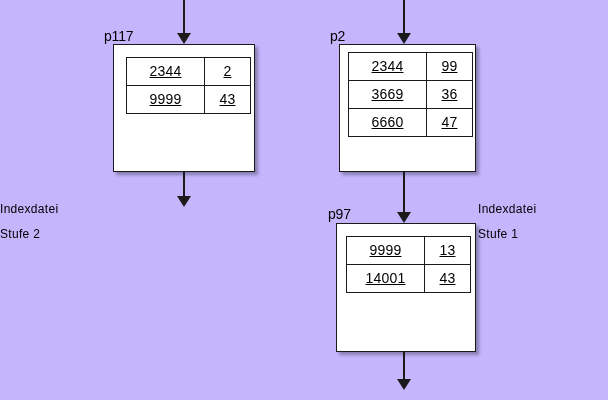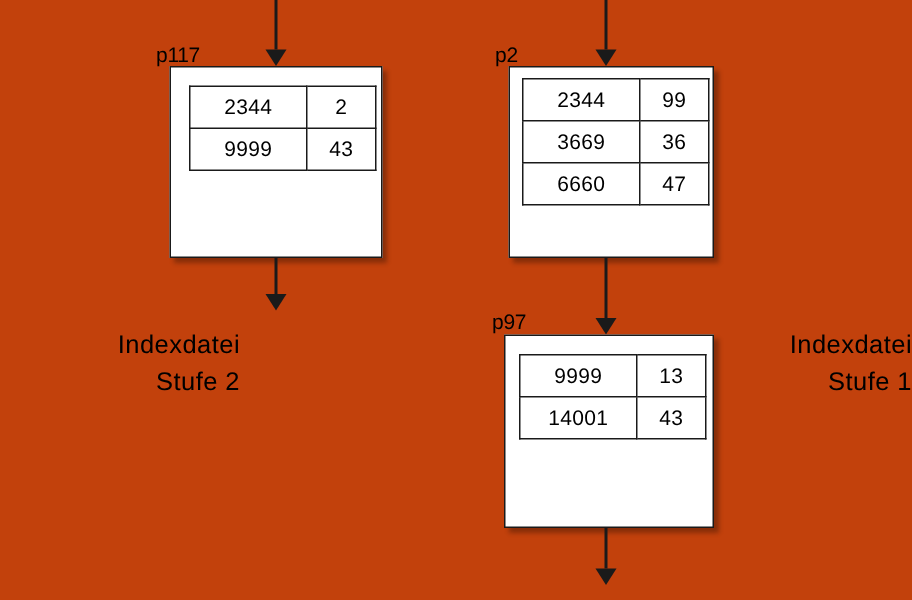--- a/index.html
+++ b/index.html
@@ -4,21 +4,21 @@
 <style>
   html, body {
     margin: 0;
     padding: 0;
     background: #ffffff;
   }
   #canvas {
     position: relative;
     width: 608px;
     height: 400px;
-    background: #c2410c;
+    background: #c4b5fd;
     overflow: hidden;
     font-family: "Liberation Sans", sans-serif;
   }
 
   
   .page-block {
     position: absolute;
     background: #ffffff;
     border: 1.5px solid #1a1a1a;
     box-shadow: 3px 3px 3px rgba(0,0,0,0.30);
@@ -34,20 +34,21 @@
     white-space: nowrap;
     line-height: 1;
   }
 
   
   .entry-table {
     position: absolute;
     border-collapse: collapse;
     table-layout: fixed;
     background: #ffffff;
+    text-decoration: underline;
   }
   .entry-table td {
     border: 1px solid #1a1a1a;
     text-align: center;
     font-size: 14px;
     color: #000000;
     padding: 0;
     height: 27px;
     line-height: 27px;
     letter-spacing: 0.2px;
@@ -73,27 +74,26 @@
     width: 0;
     height: 0;
     border-left: 7px solid transparent;
     border-right: 7px solid transparent;
     border-top: 11px solid #1a1a1a;
   }
 
   
   .caption {
     position: absolute;
-    font-size: 17px;
+    font-size: 12px;
     color: #000000;
-    text-align: right;
+    text-align: left;
     line-height: 25px;
     white-space: nowrap;
     letter-spacing: 0.3px;
-    margin-top: 20px;
   }
 </style>
 </head>
 <body>
 
 <div id="canvas">
 
   <div class="arrow" style="left:177px; top:0px; height:44px;">
     <div class="shaft" style="height:33px;"></div>
     <div class="head" style="top:33px;"></div>

